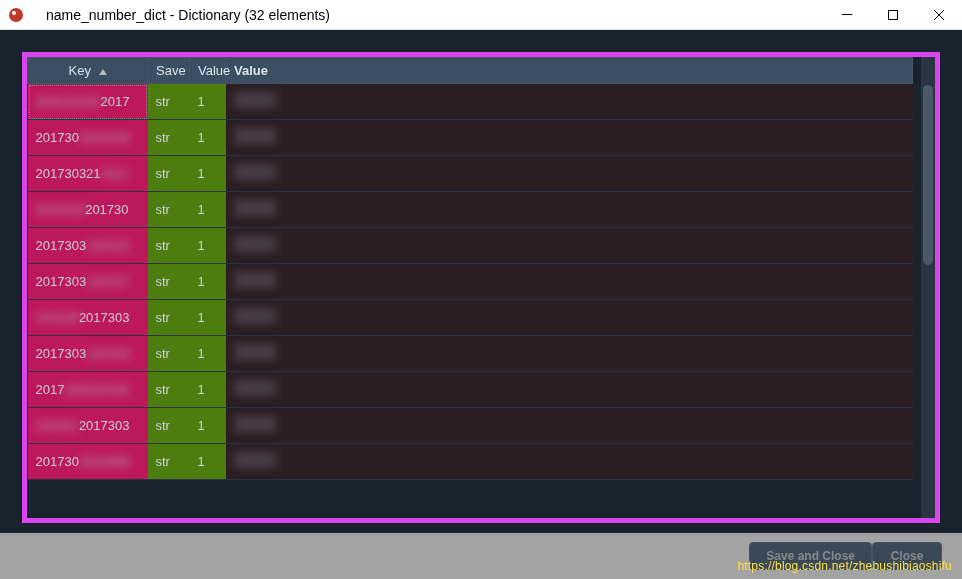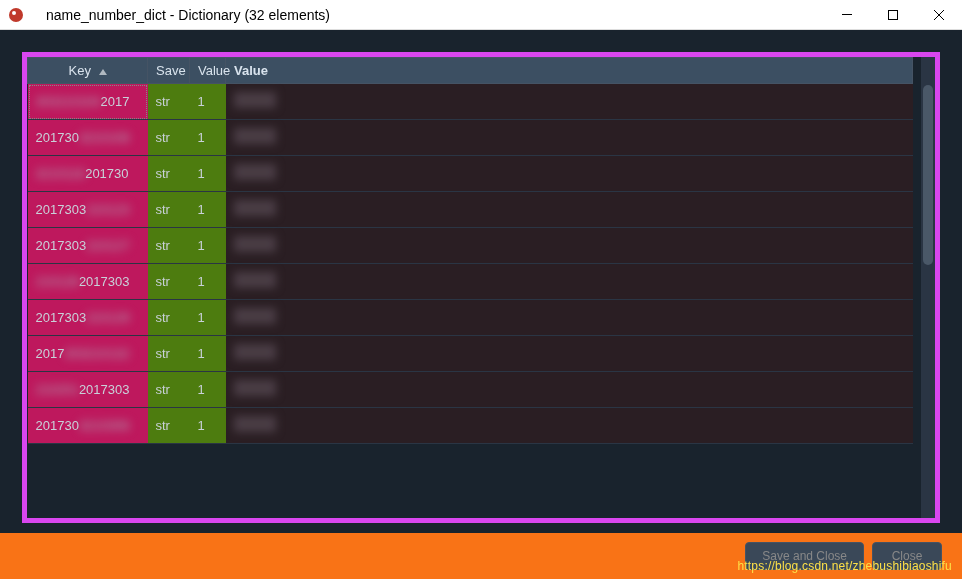--- a/index.html
+++ b/index.html
@@ -62,22 +62,22 @@
 
     .scrollbar-v {
       width: 14px; background: #2a3544; position: relative;
     }
     .scroll-thumb {
       position: absolute; left: 2px; right: 2px; top: 28px; height: 180px;
       background: #4a5868; border-radius: 5px;
     }
 
     .footer {
-      height: 46px; background: #f97316; display: flex;
-      align-items: center; justify-content: flex-end; padding: 0 20px; gap: 8px;
+      height: 46px; background: #a3a3a3; display: flex;
+      align-items: center; justify-content: flex-end; padding: 0 20px;  font-weight: bold;
     }
     .footer-btn {
       background: #3a4858; color: #888; padding: 6px 16px;
       border: 1px solid #455364; border-radius: 4px; font-size: 12px;
       cursor: pointer; min-width: 70px; text-align: center;
     }
     .watermark {
       position: absolute; right: 10px; bottom: 6px; color: #fde047;
       font-size: 12px; z-index: 5; letter-spacing: 0.2px;
     }
@@ -132,20 +132,26 @@
               <td class="size-cell">1</td>
               <td class="value-cell"><span class="blur-val"></span></td>
             </tr>
             <tr>
               <td class="key-cell"><span>201730</span><span class="blur-right">3210108</span></td>
               <td class="type-cell">str</td>
               <td class="size-cell">1</td>
               <td class="value-cell"><span class="blur-val"></span></td>
             </tr>
             <tr>
+              <td class="key-cell"><span>201730321</span><span class="blur-right">0112</span></td>
+              <td class="type-cell">str</td>
+              <td class="size-cell">1</td>
+              <td class="value-cell"><span class="blur-val"></span></td>
+            </tr>
+            <tr>
               <td class="key-cell"><span class="blur-left">3210116</span><span>201730</span></td>
               <td class="type-cell">str</td>
               <td class="size-cell">1</td>
               <td class="value-cell"><span class="blur-val"></span></td>
             </tr>
             <tr>
               <td class="key-cell"><span>2017303</span><span class="blur-right">210123</span></td>
               <td class="type-cell">str</td>
               <td class="size-cell">1</td>
               <td class="value-cell"><span class="blur-val"></span></td>

